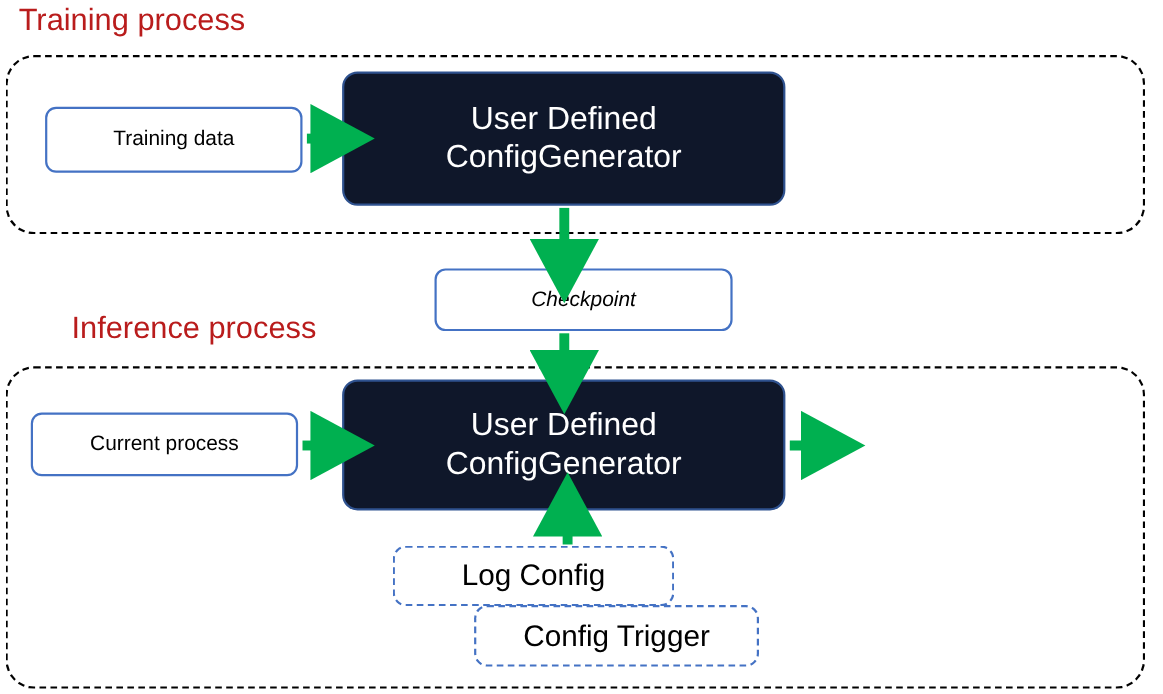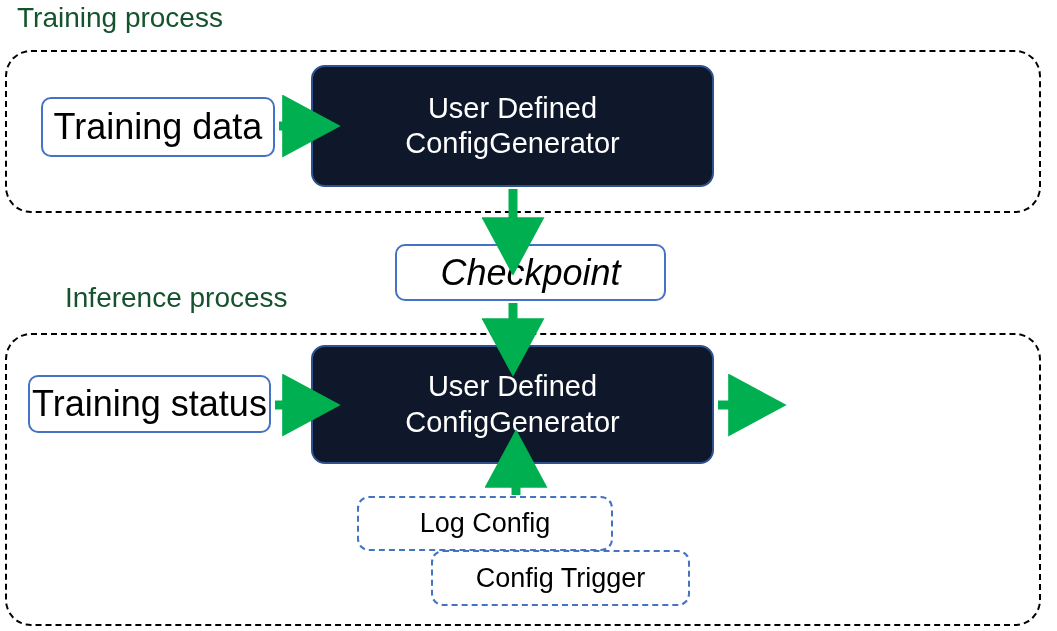--- a/index.html
+++ b/index.html
@@ -16,21 +16,21 @@
     height: 631px;
     background: #ffffff;
     overflow: hidden;
   }
 
   
   .section-title {
     position: absolute;
     font-size: 28px;
     line-height: 1.1;
-    color: #14532d;
+    color: #b91c1c;
     white-space: nowrap;
     font-weight: 400;
   }
 
   
   .group-box {
     position: absolute;
     border: 2.5px dashed #000000;
     border-radius: 26px;
     background: transparent;
@@ -41,21 +41,21 @@
   .node-plain {
     position: absolute;
     box-sizing: border-box;
     border: 2px solid #4472C4;
     border-radius: 10px;
     background: #ffffff;
     display: flex;
     align-items: center;
     justify-content: center;
     color: #000000;
-    font-size: 36px;
+    font-size: 19px;
     line-height: 1.15;
     text-align: center;
     white-space: nowrap;
   }
 
   
   .node-process {
     position: absolute;
     box-sizing: border-box;
     background: #0f172a;
@@ -115,21 +115,21 @@
       <span class="line">ConfigGenerator</span>
     </span>
   </div>
 
   <div class="node-plain" style="left:395px; top:244px; width:271px; height:57px;font-style:italic;">Checkpoint</div>
 
   <div class="section-title" style="left:17px; top:283px;margin-left:48px;">Inference process</div>
 
   <div class="group-box" style="left:5px; top:333px; width:1036px; height:293px;"></div>
 
-  <div class="node-plain" style="left:28px; top:375px; width:243px; height:58px;">Training status</div>
+  <div class="node-plain" style="left:28px; top:375px; width:243px; height:58px;">Current process</div>
 
   <div class="node-process" style="left:311px; top:345px; width:403px; height:119px;">
     <span>
       <span class="line">User Defined</span>
       <span class="line">ConfigGenerator</span>
     </span>
   </div>
 
 
   <div class="node-trigger" style="left:357px; top:496px; width:256px; height:55px;">Log Config</div>

